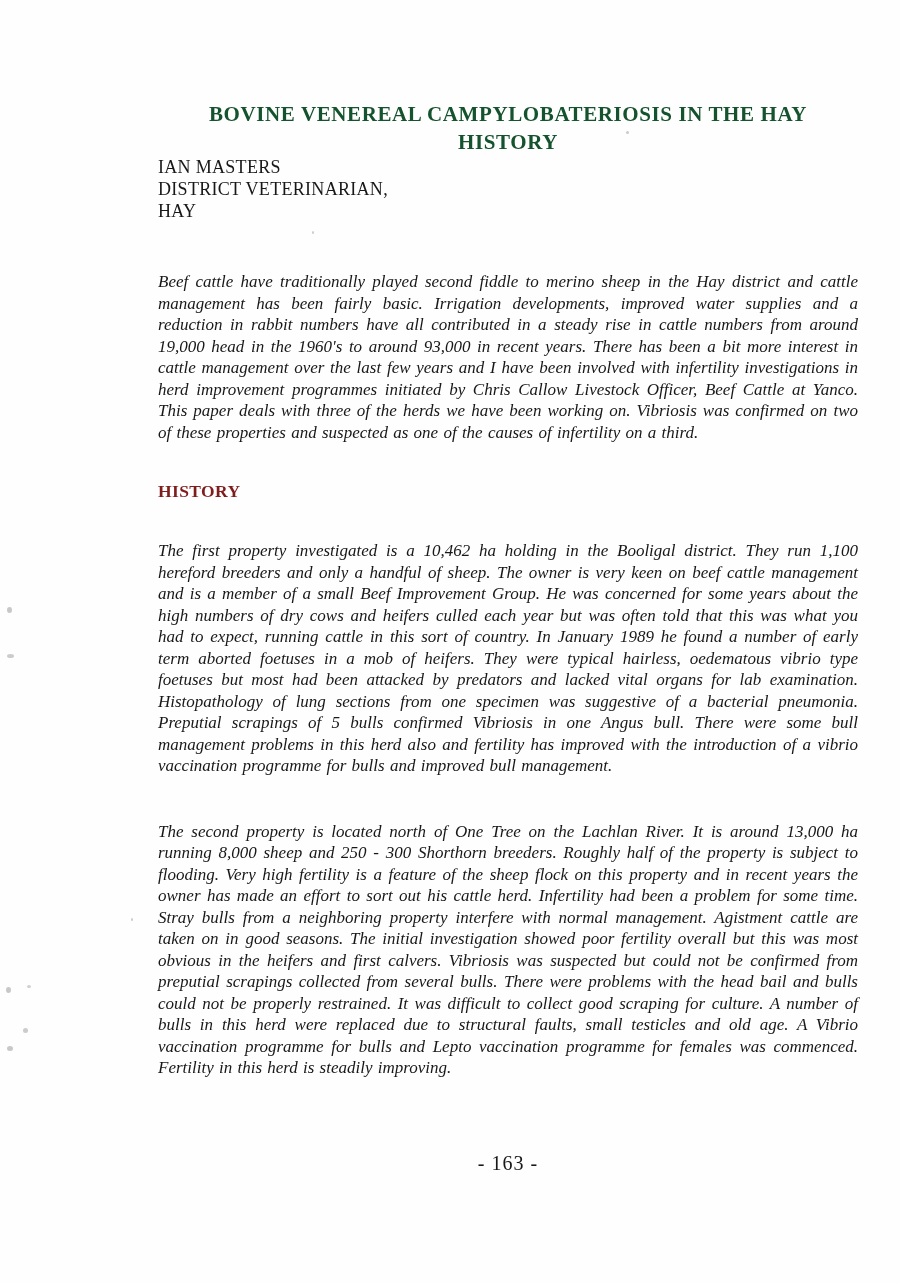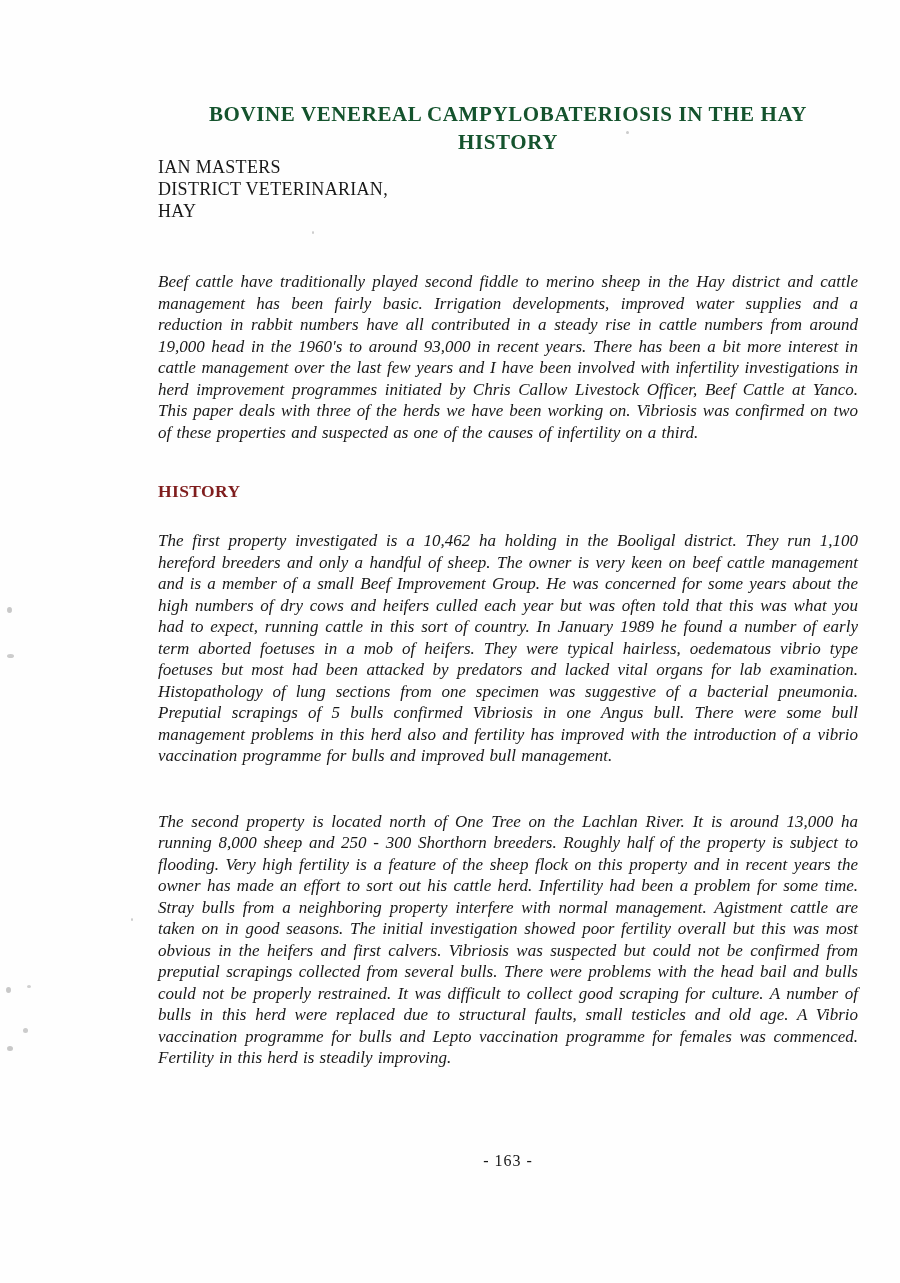--- a/index.html
+++ b/index.html
@@ -49,29 +49,29 @@
   }
   .para-intro   { margin-top: 49px; }
   .section-heading {
     margin: 0;
     margin-top: 38px;
     font-size: 17.5px;
     font-weight: 700;
     letter-spacing: 0.4px;
     color: #7f1d1d;
   }
-  .para-history-1 { margin-top: 28px; }
+  .para-history-1 { margin-top: 38px; }
   .para-history-2 { margin-top: 44px; }
   .page-number {
     position: absolute;
     left: 158px;
     width: 700px;
     top: 1152px;
     text-align: center;
-    font-size: 16px;
+    font-size: 20px;
     letter-spacing: 1px;
   }
   
   .speck {
     position: absolute;
     background: #9a9a9a;
     border-radius: 50%;
     opacity: 0.7;
   }
   .s1 { left: 7px;   top: 607px;  width: 5px; height: 6px; opacity: .55; }

